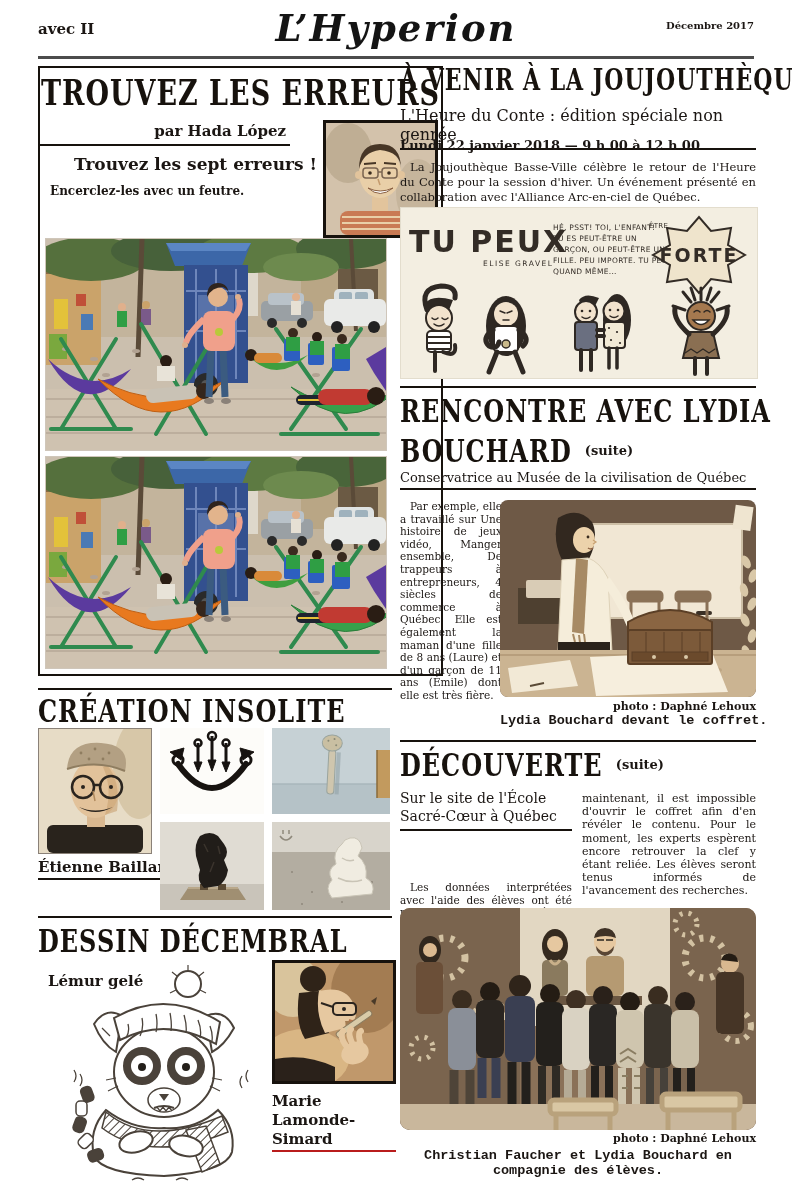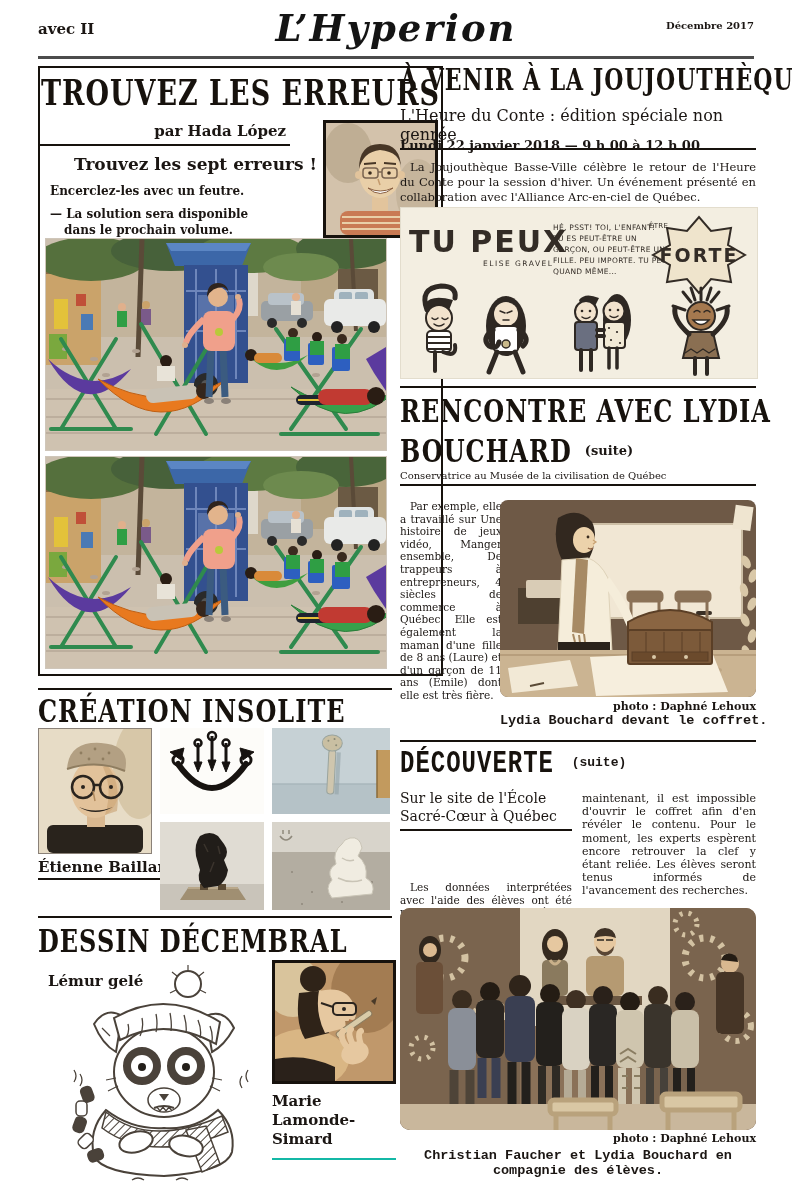--- a/index.html
+++ b/index.html
@@ -168,21 +168,20 @@
         <path d="M52,49 H56" stroke="#7a6450" stroke-width="1.5"></path>
         <circle cx="44" cy="50" r="1.8" fill="#3a2c1e"></circle>
           <circle cx="63" cy="50" r="1.8" fill="#3a2c1e"></circle>
         <path d="M38,41 L50,40 M58,40 L70,41" stroke="#473626" stroke-width="1.8"></path>
         <path d="M52,56 L54,62" stroke="#c49a6c" stroke-width="1.5" fill="none"></path>
         <path d="M42,65 Q54,76 67,65 Q54,71 42,65 Z" fill="#fff" stroke="#8a5f40"></path>
       </svg>
     </figure>
     <div class="abs b" style="left:10px;top:86px;font-size:17px;margin-left:24px;">Trouvez les sept erreurs !</div>
     <div class="abs b" style="left:10px;top:116px;font-size:12px;">Encerclez-les avec un feutre.</div>
-    <div class="abs b" style="left:10px;top:138px;width:212px;font-size:12px;padding-left:14px;text-indent:-14px;line-height:1.35;">— La solution sera disponible dans le prochain volume.</div>
     <figure class="abs" style="left:5px;top:170px;border:1px solid #cfc6ba;">
       <svg width="340" height="211" viewBox="0 0 340 211">
           <use href="#pg"></use>
         </svg>
     </figure>
     <figure class="abs" style="left:5px;top:388px;border:1px solid #cfc6ba;">
       <svg width="340" height="211" viewBox="0 0 340 211">
           <use href="#pg"></use>
         </svg>
     </figure>
@@ -358,21 +357,21 @@
         <path d="M58,44 L46,40" stroke="#2a241e" stroke-width="2"></path>
         <circle cx="69" cy="46" r="2" fill="#2a241e"></circle>
         <path d="M74,57 q4,2 6,0" stroke="#b5764e" stroke-width="2" fill="none"></path>
         <rect x="58" y="58" width="42" height="6" rx="3" fill="#d9cba8" stroke="#8a7a5e" transform="rotate(-35 79 61)"></rect>
         <polygon points="96,38 102,34 100,42" fill="#4a3a28"></polygon>
         <ellipse cx="80" cy="90" rx="14" ry="11" fill="#e6c8a0" transform="rotate(-20 80 90)"></ellipse>
         <path d="M72,84 Q64,74 68,68 M78,82 Q72,70 76,66 M86,82 Q82,70 86,68" stroke="#e6c8a0" stroke-width="6" fill="none" stroke-linecap="round"></path>
         <path d="M0,96 Q30,90 60,104 L60,118 L0,118 Z" fill="#2a211a"></path>
       </svg>
     </figure>
-    <div class="abs b" style="left:272px;top:1092px;width:124px;font-size:15px;line-height:1.25;border-bottom:2px solid #14b8a6;padding-bottom:10px;">Marie Lamonde-Simard</div>
+    <div class="abs b" style="left:272px;top:1092px;width:124px;font-size:15px;line-height:1.25;border-bottom:2px solid #b91c1c;padding-bottom:2px;">Marie Lamonde-Simard</div>
   </section>
 
   <section>
     <span class="abs stamp" style="left:400px;top:62px;font-size:22px;">À VENIR À LA JOUJOUTHÈQUE</span>
     <div class="abs subhead" style="left:400px;top:106px;width:356px;font-size:16px;padding-bottom:4px;">L'Heure du Conte : édition spéciale non genrée</div>
     <div class="abs b" style="left:400px;top:138px;font-size:13px;">Lundi 22 janvier 2018 — 9 h 00 à 12 h 00</div>
     <div class="abs just" style="left:400px;top:160px;width:356px;font-size:11.5px;line-height:1.32;text-indent:10px;">La Joujouthèque Basse-Ville célèbre le retour de l'Heure du Conte pour la session d'hiver. Un événement présenté en collaboration avec l'Alliance Arc-en-ciel de Québec.</div>
     <figure class="abs" style="left:400px;top:207px;border:1px solid #e3ddcd;">
       <svg width="356" height="170" viewBox="0 0 356 170" style="background:#f3eee1">
         <rect width="356" height="170" fill="#f3eee1"></rect>
@@ -441,21 +440,21 @@
     </figure>
   </section>
 
   <div class="abs rule" style="left:400px;top:386px;width:356px;height:2px;"></div>
   <section>
     <span class="abs stamp" style="left:400px;top:392px;font-size:24px;">RENCONTRE AVEC LYDIA</span>
     <div class="abs" style="left:400px;top:432px;">
       <span class="stamp" style="font-size:24px;">BOUCHARD</span>
       <span class="suite" style="margin-left:8px;">(suite)</span>
     </div>
-    <div class="abs subhead" style="left:400px;top:470px;width:356px;font-size:10px;padding-bottom:3px;">Conservatrice au Musée de la civilisation de Québec</div>
+    <div class="abs subhead" style="left:400px;top:470px;width:356px;font-size:13px;padding-bottom:3px;">Conservatrice au Musée de la civilisation de Québec</div>
     <div class="abs just" style="left:400px;top:500px;width:102px;height:238px;overflow:hidden;font-size:10.5px;line-height:1.2;text-indent:10px;"><span>Par exemple, elle a travaillé sur </span><span class="it">Une histoire de jeux vidéo</span><span>, </span><span class="it">Manger ensemble</span><span>, </span><span class="it">De trappeurs à entrepreneurs, 4 siècles de commerce à Québec</span><span>. Elle est également la maman d'une fille de 8 ans (Laure) et d'un garçon de 11 ans (Émile) dont elle est très fière.</span></div>
     <figure class="abs" style="left:500px;top:500px;width:256px;height:197px;border-radius:8px;overflow:hidden;">
       <svg width="256" height="197" viewBox="0 0 256 197">
         <rect width="256" height="197" fill="#6e5946"></rect>
         <rect x="86" y="24" width="156" height="94" fill="#f1e7d4" stroke="#cdbfa6" stroke-width="2"></rect>
         <rect x="150" y="116" width="60" height="4" fill="#d8cab2"></rect>
         <rect x="196" y="111" width="16" height="4" rx="2" fill="#3a3026"></rect>
         <g transform="rotate(8 244 18)">
             <rect x="234" y="6" width="18" height="24" fill="#efe5d0"></rect>
           </g>
@@ -500,21 +499,21 @@
         <circle cx="154" cy="157" r="2" fill="#d9c8a8"></circle>
           <circle cx="186" cy="157" r="2" fill="#d9c8a8"></circle>
       </svg>
     </figure>
     <div class="abs credit" style="left:500px;top:700px;width:256px;">photo : Daphné Lehoux</div>
     <div class="abs capt" style="left:500px;top:713px;">Lydia Bouchard devant le coffret.</div>
   </section>
 
   <div class="abs rule" style="left:400px;top:740px;width:356px;height:2px;"></div>
   <section>
-    <div class="abs" style="left:400px;top:746px;font-family:Liberation Mono, monospace;">
+    <div class="abs" style="left:400px;top:746px;">
       <span class="stamp" style="font-size:24px;">DÉCOUVERTE</span>
       <span class="suite" style="margin-left:8px;">(suite)</span>
     </div>
     <div class="abs subhead" style="left:400px;top:790px;width:172px;font-size:14px;line-height:1.25;padding-bottom:4px;">Sur le site de l'École Sacré-Cœur à Québec</div>
     <div class="abs just" style="left:400px;top:836px;width:172px;height:64px;overflow:hidden;font-size:10.5px;line-height:1.2;text-indent:10px;margin-top:45px;">Les données interprétées avec l'aide des élèves ont été retenues et aideront à la compréhension de cet objet mystérieux. Jusqu'à</div>
     <div class="abs just" style="left:582px;top:792px;width:174px;height:112px;overflow:hidden;font-size:11px;line-height:1.2;">maintenant, il est impossible d'ouvrir le coffret afin d'en révéler le contenu. Pour le moment, les experts espèrent encore retrouver la clef y étant reliée. Les élèves seront tenus informés de l'avancement des recherches.</div>
     <figure class="abs" style="left:400px;top:908px;width:356px;height:222px;border-radius:10px;overflow:hidden;">
       <svg width="356" height="222" viewBox="0 0 356 222">
         <rect width="356" height="222" fill="#8a7158"></rect>
         <rect width="120" height="222" fill="#7a644e"></rect>

